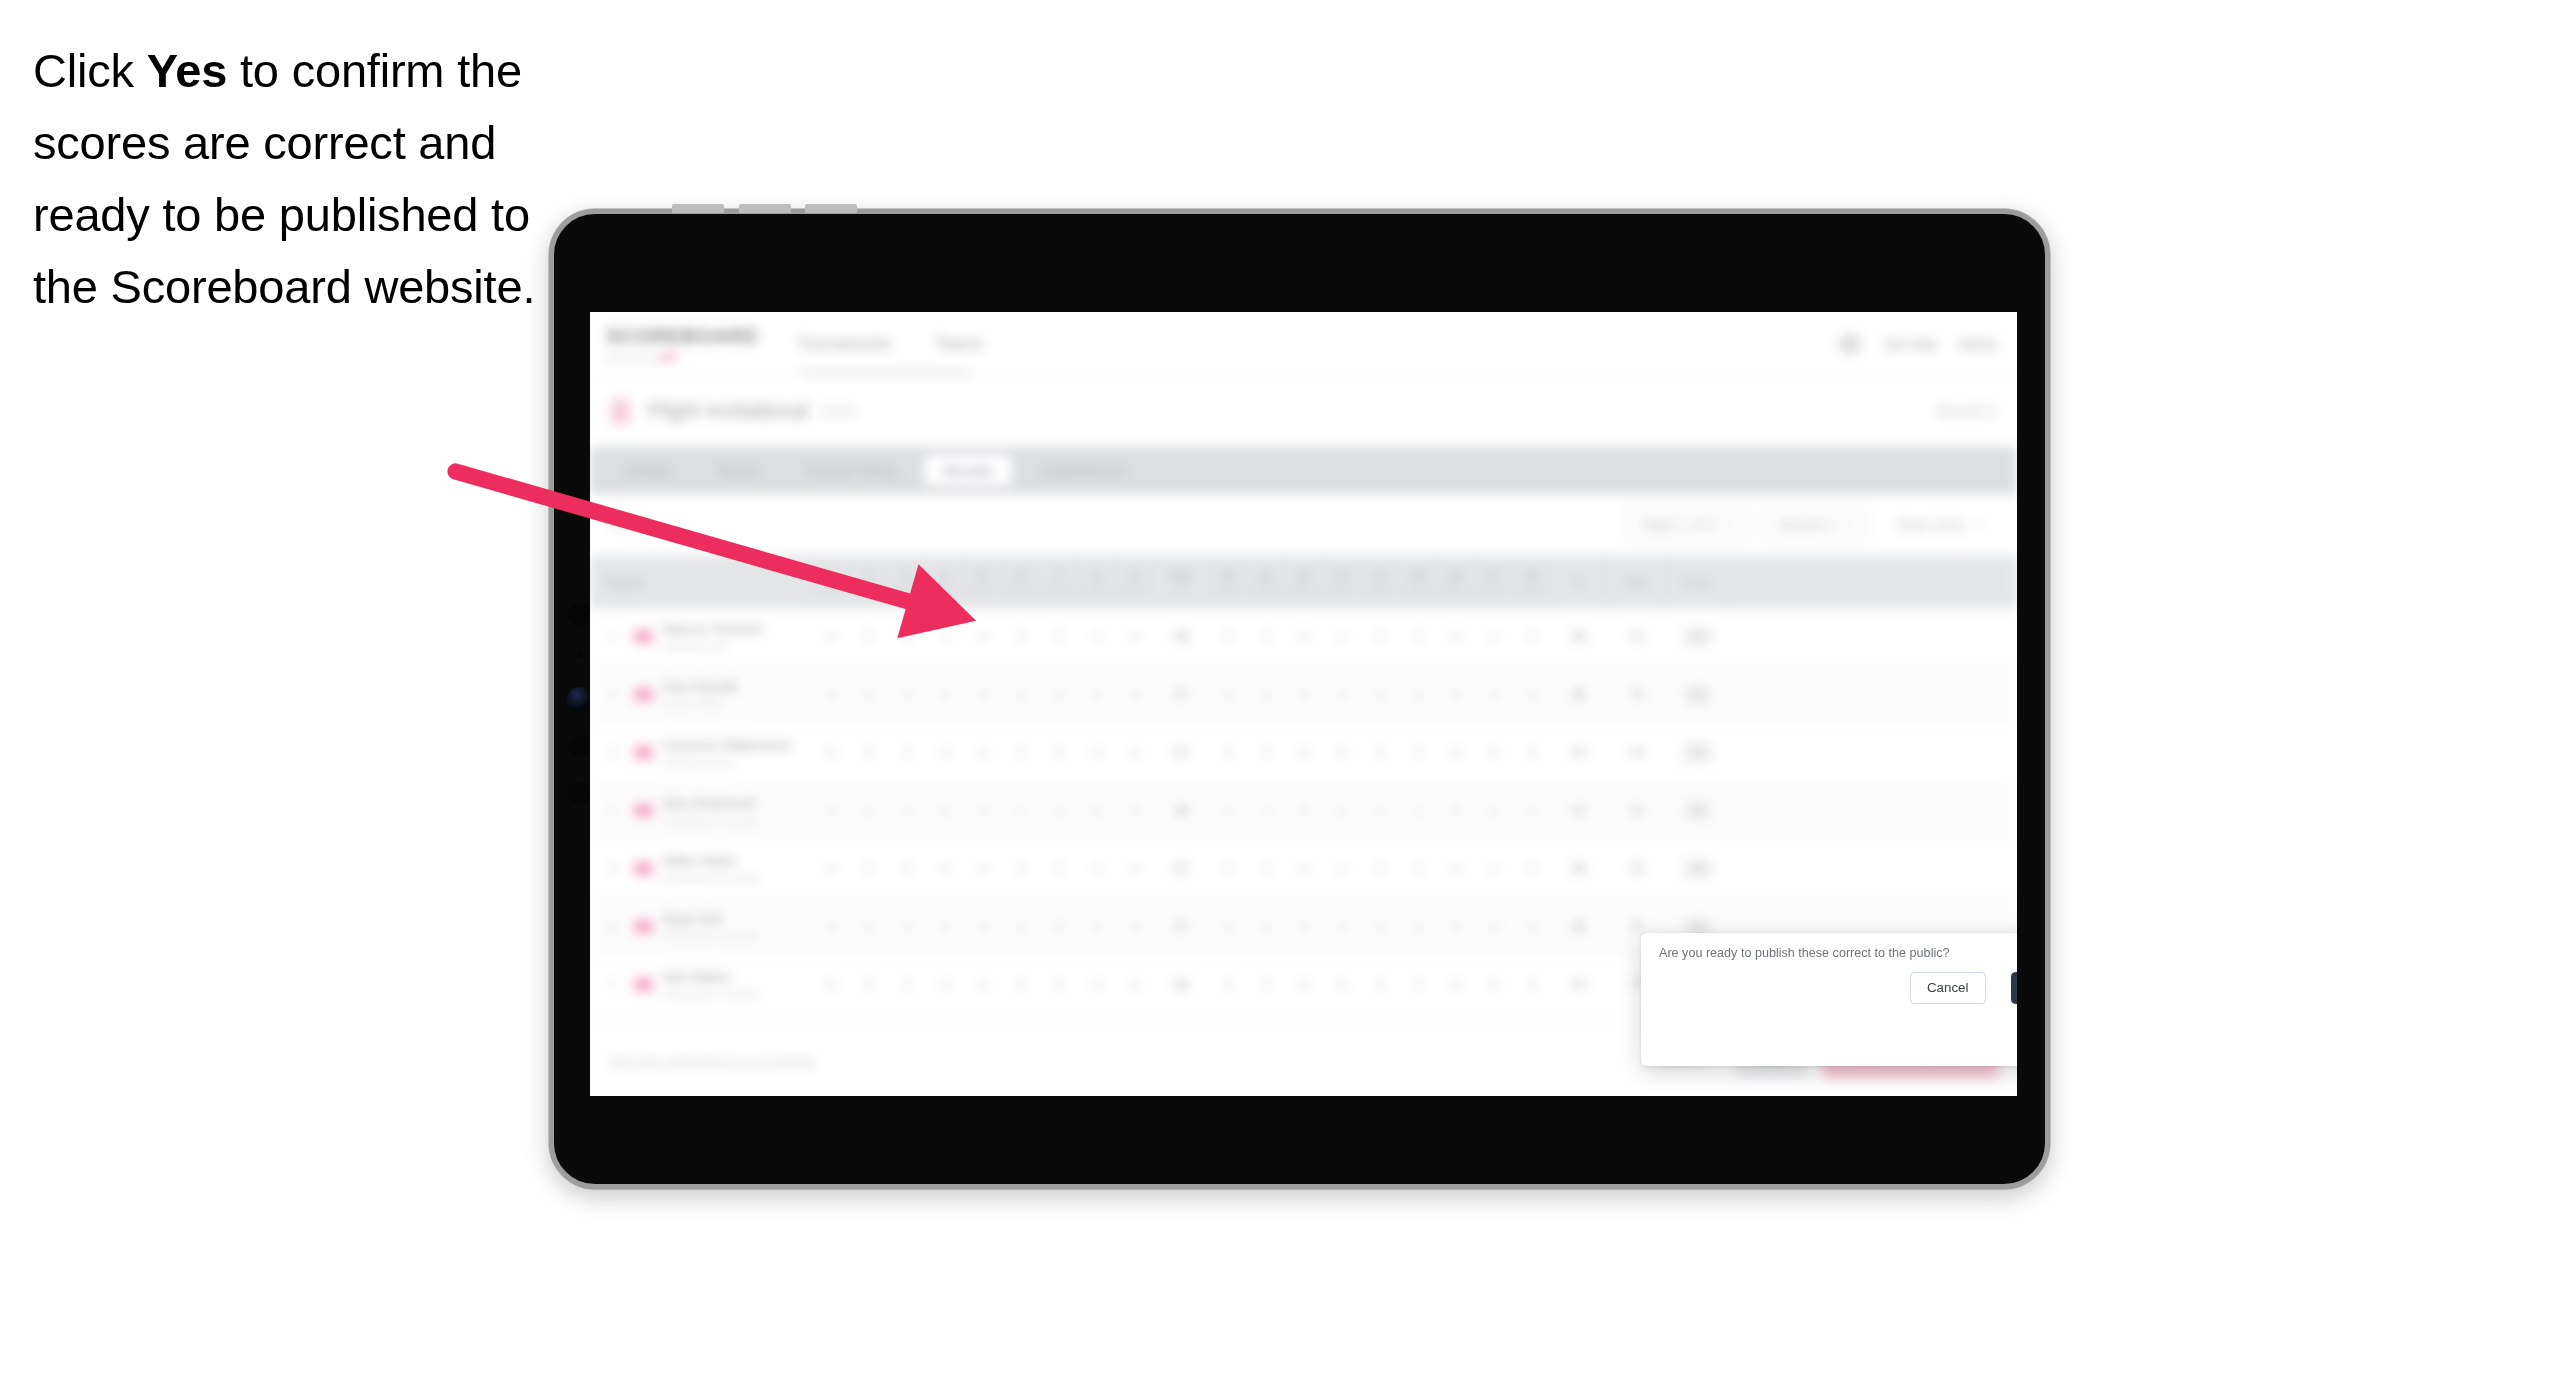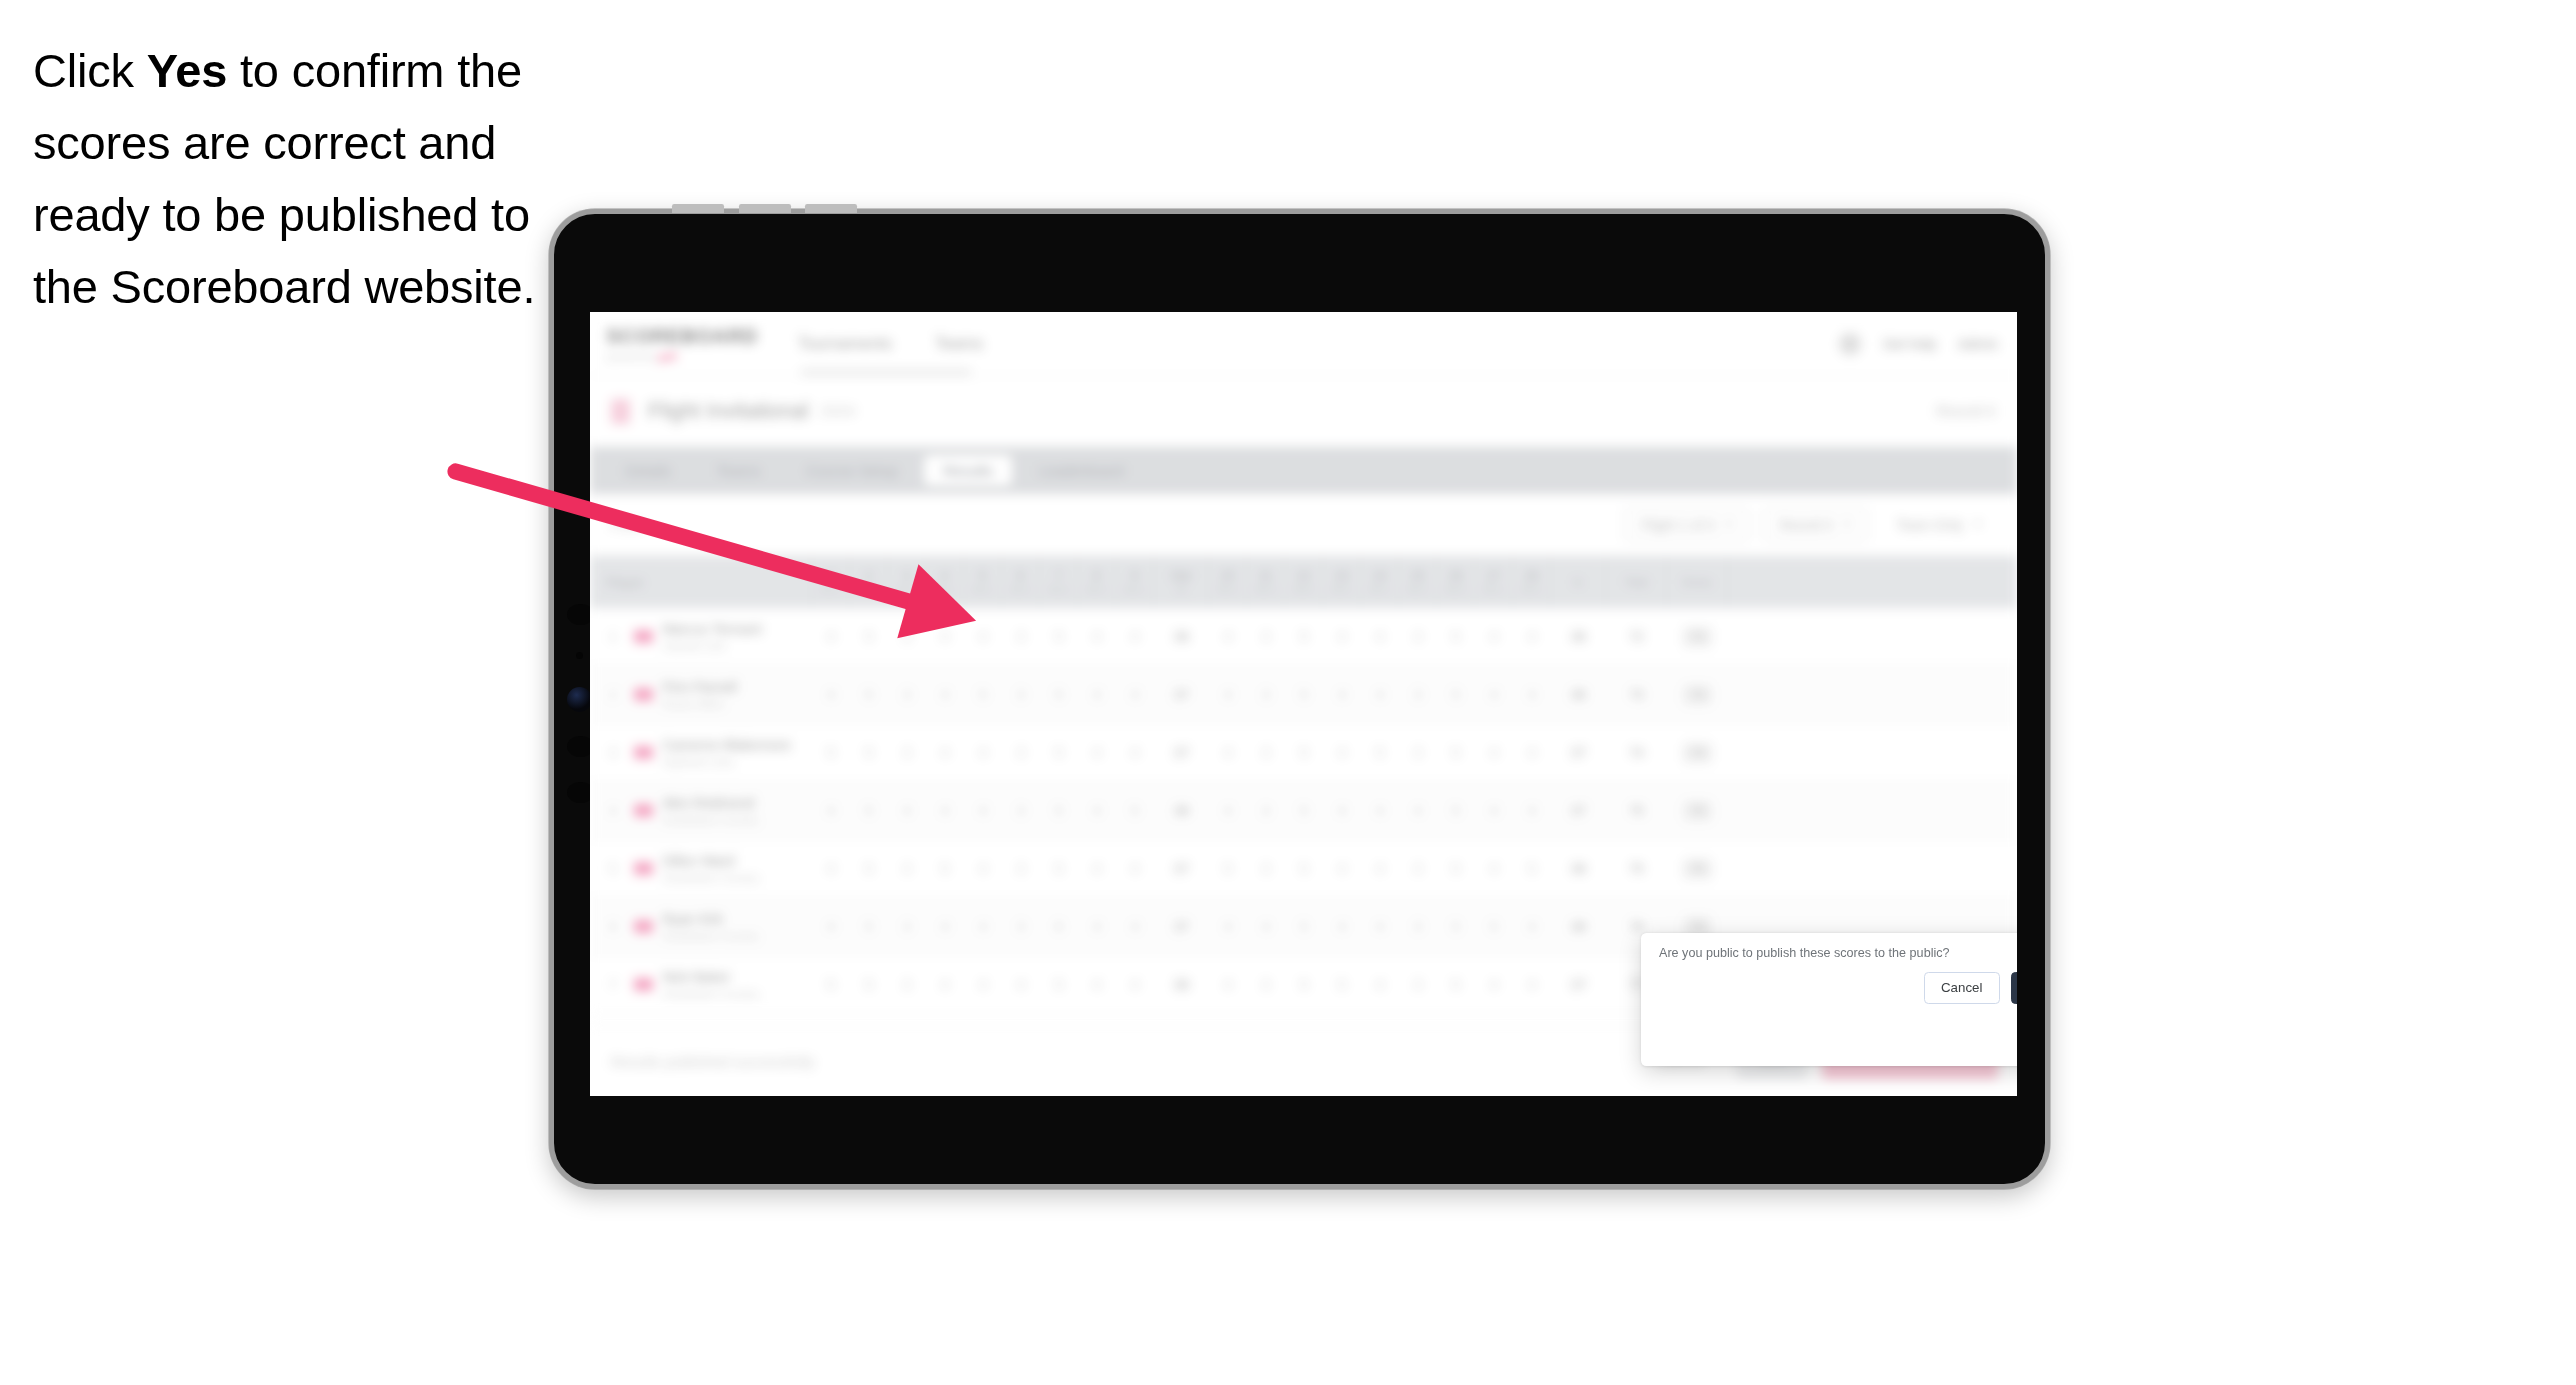--- a/index.html
+++ b/index.html
@@ -292,21 +292,21 @@
     position: relative;
     padding: 15px 18px 10.4px 18px;
     border-bottom: 0.7px solid #efefef;
     margin: 0 0 0 0;
   }
   .modal-title { font-size: 17px; color: #3c4043; }
   .modal-body { padding: 12.6px 18px 0 18px; }
   .modal-text { font-size: 12.6px; color: #6f7479; }
   .modal-actions {
     display: flex; justify-content: flex-end; align-items: center;
-    gap: 11px;
+    gap: 25px;
     padding: 12.6px 18px 0 18px;
   }
   .mbtn {
     font-size: 13.3px;
     border-radius: 4.4px;
     padding: 7.4px 16.3px;
     cursor: pointer;
     line-height: 1.1;
   }
   .mbtn.cancel {
@@ -727,21 +727,21 @@
             <div class="fbtn link">Cancel</div>
             <div class="fbtn grey">Save</div>
             <div class="fbtn primary">Publish to Scoreboard</div>
           </div>
         </div>
 
       </div>
 
       <div id="modal">
         <div class="modal-body">
-          <div class="modal-text">Are you public to publish these scores to the public?</div>
+          <div class="modal-text">Are you ready to publish these correct to the public?</div>
         </div>
         <div class="modal-actions">
           <div class="mbtn cancel">Cancel</div>
           <div class="mbtn yes">Yes</div>
         </div>
       </div>
 
     </div>
   </div>
 

